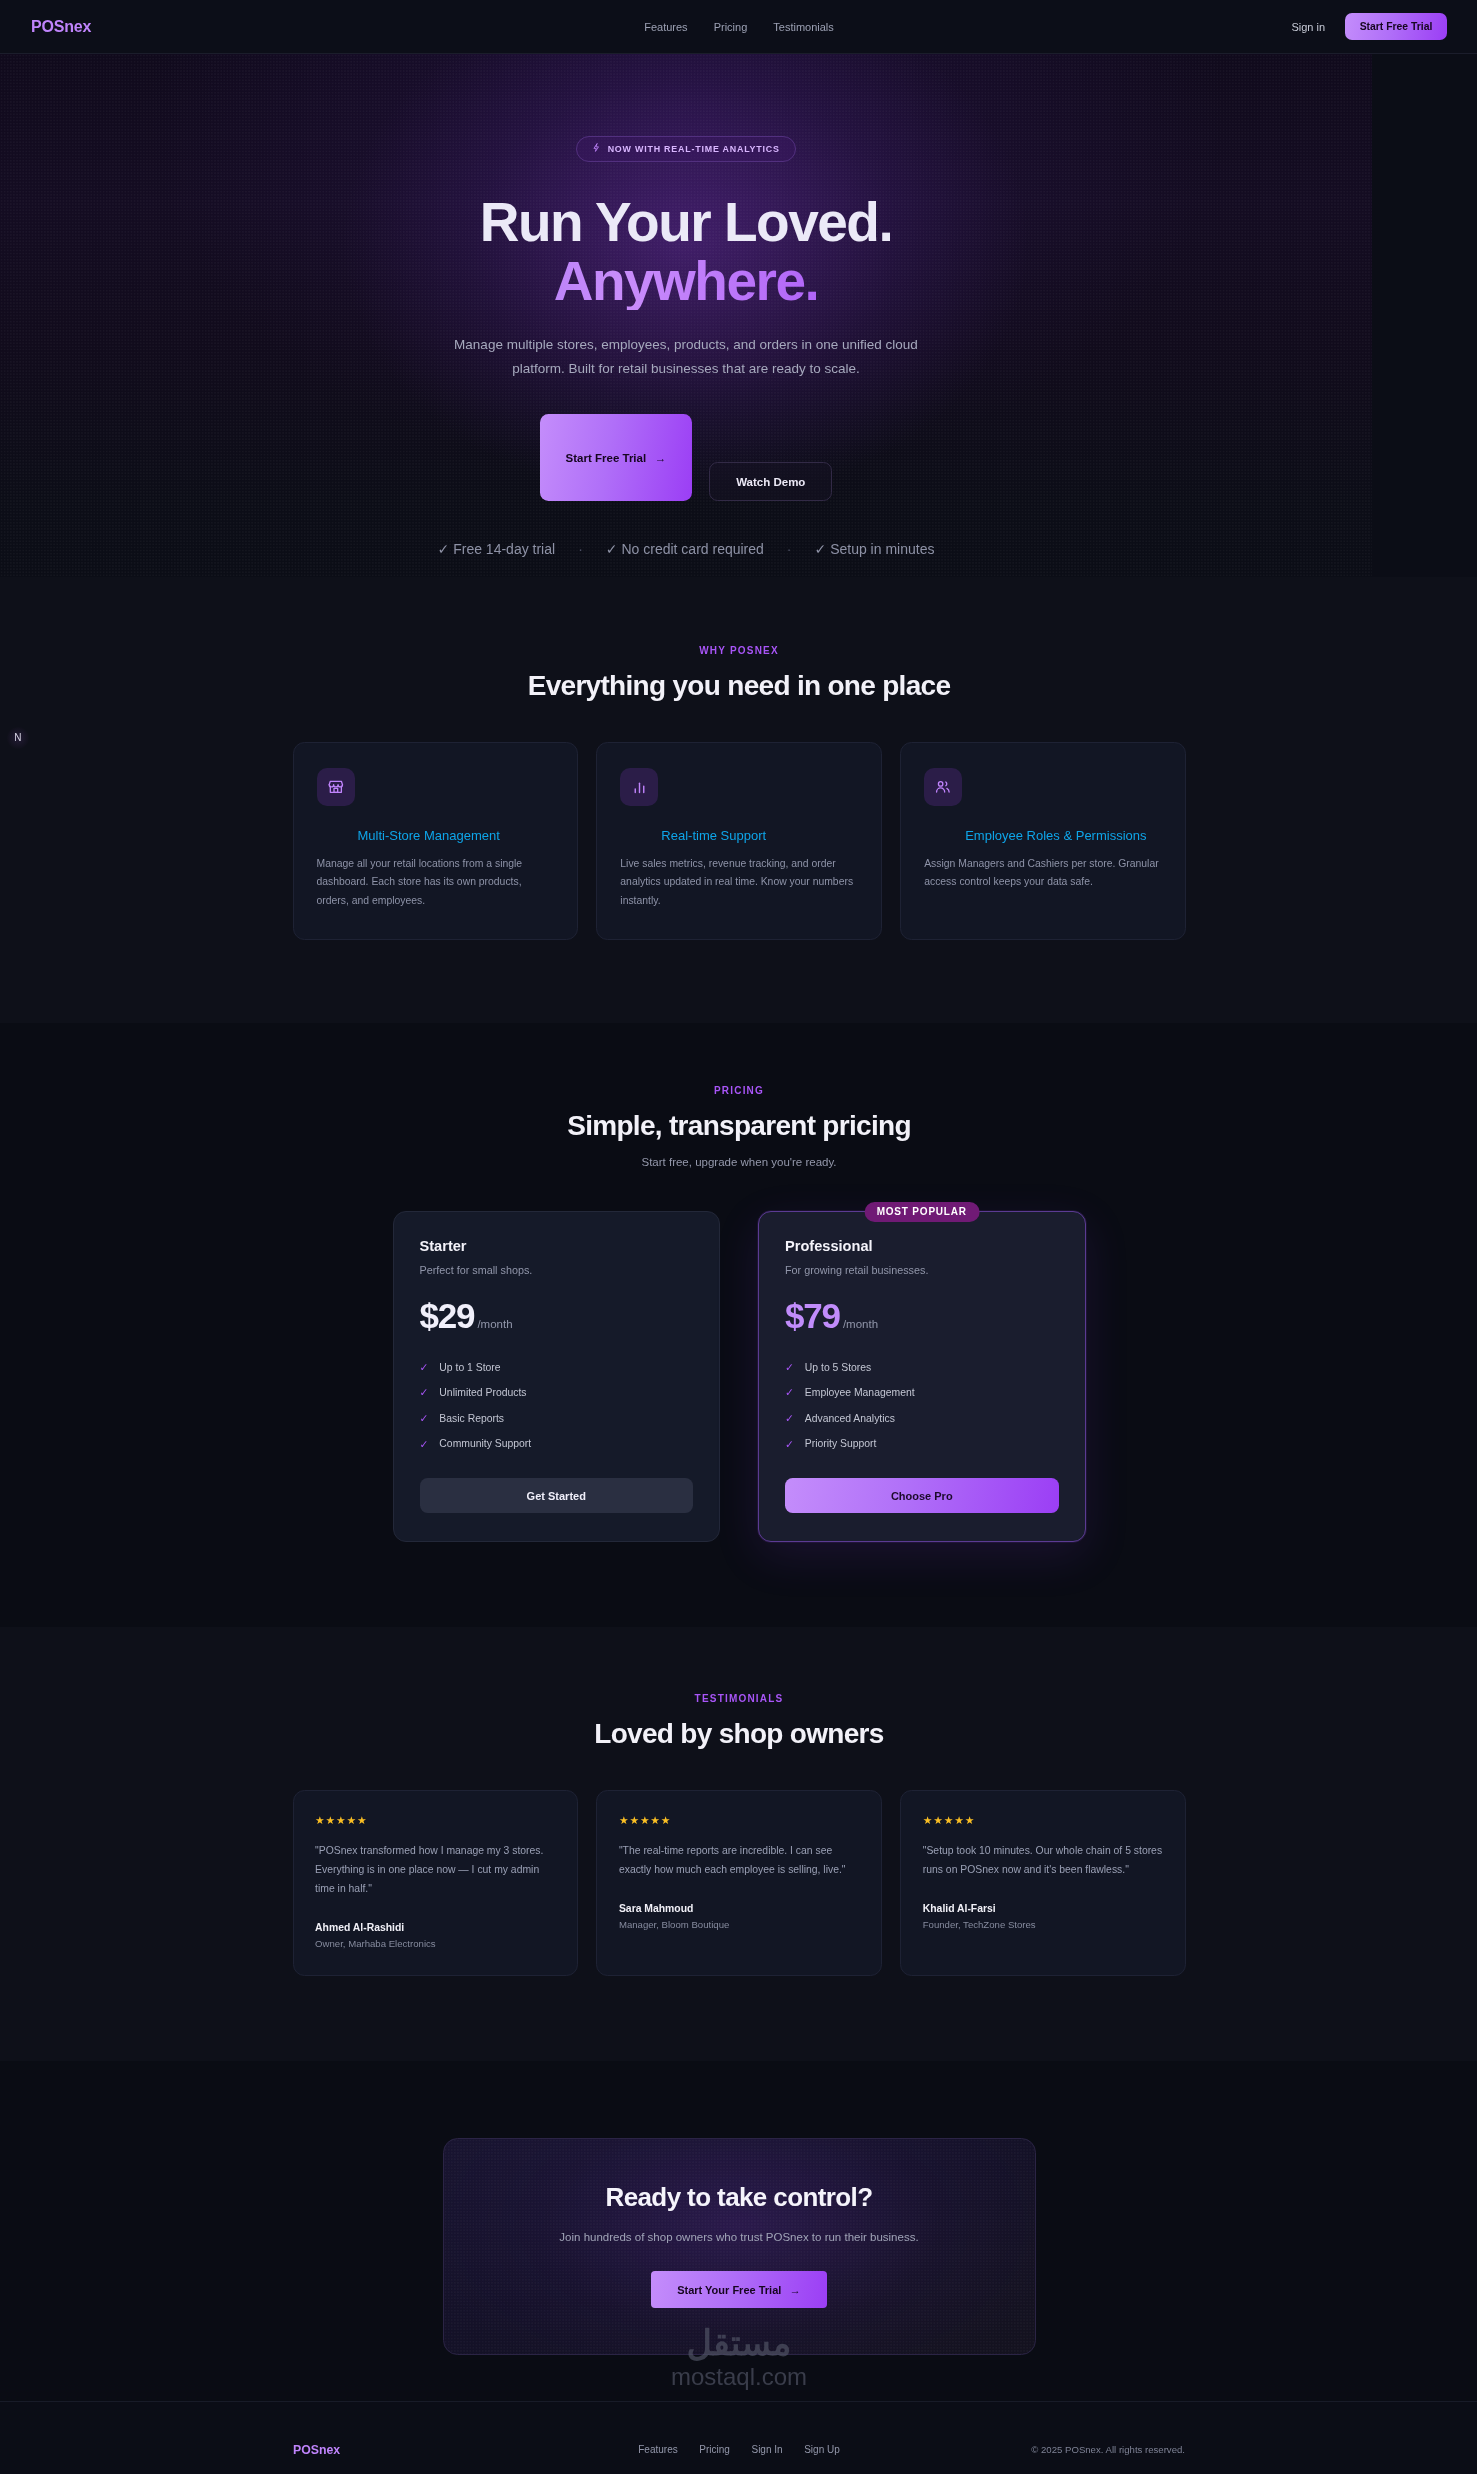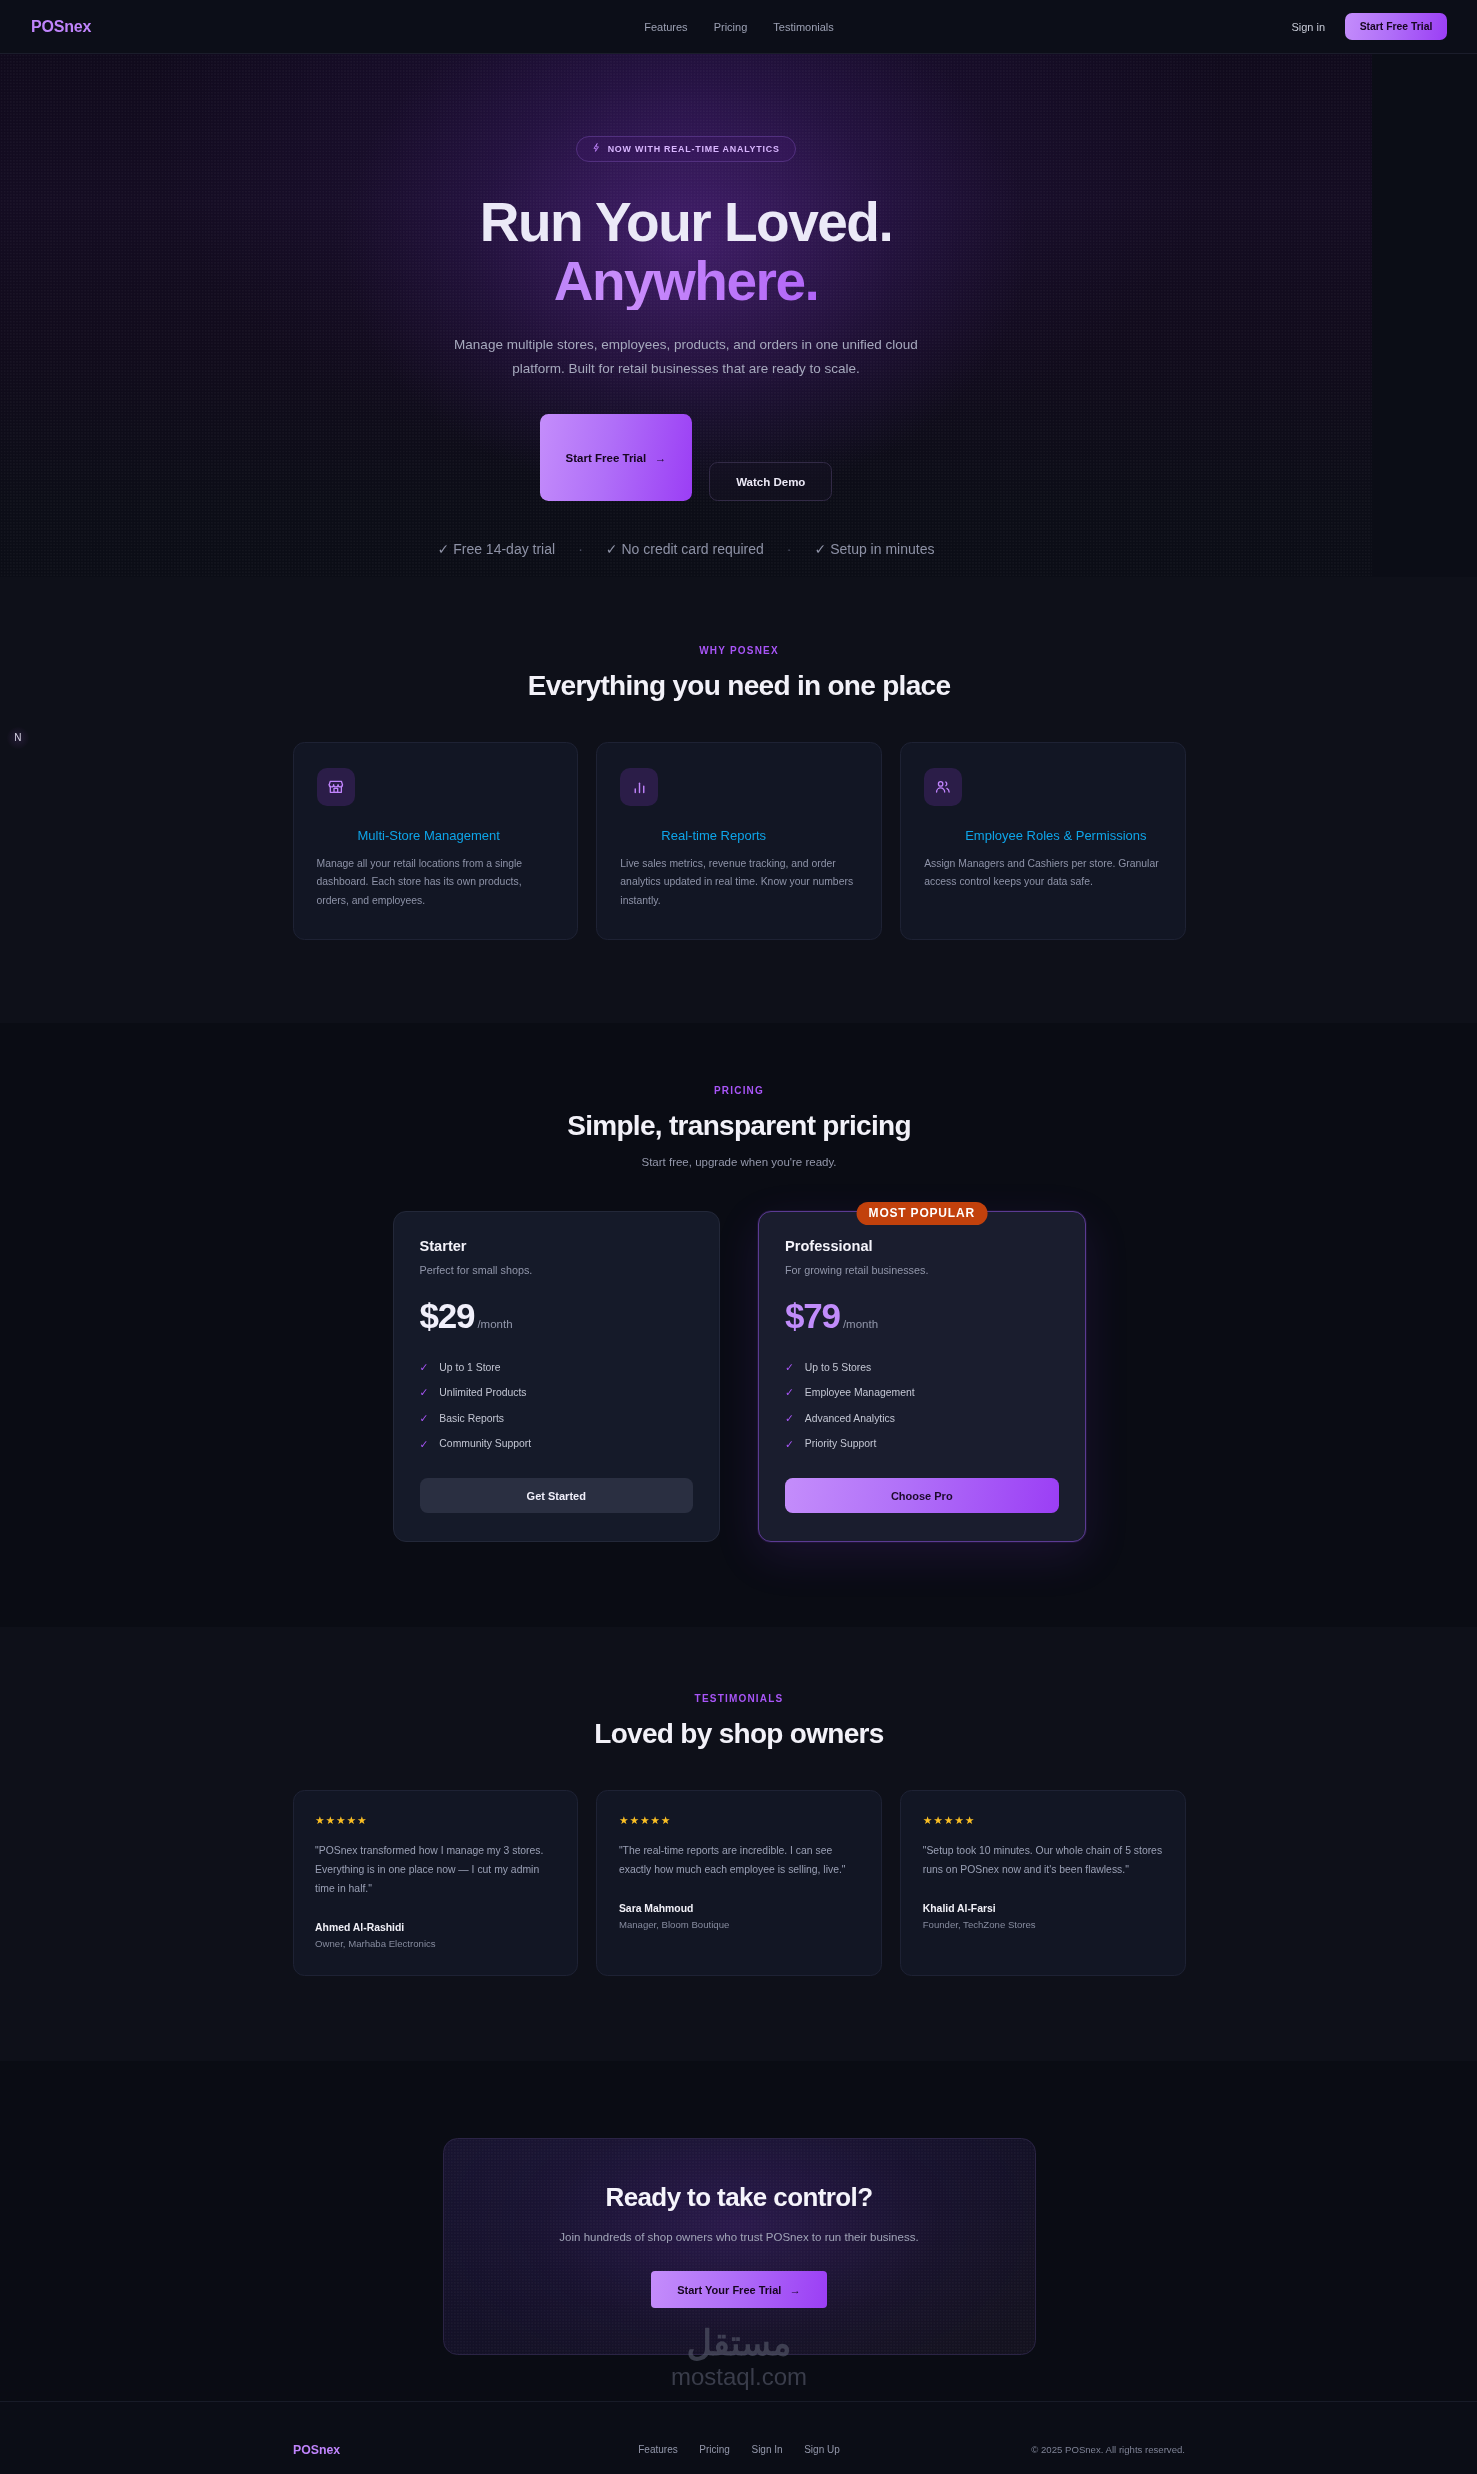--- a/index.html
+++ b/index.html
@@ -234,23 +234,23 @@
   }
   .price-card.pro {
     background: #1a1d2e;
     border: 0.8px solid #5b3b93;
     box-shadow: 0 0 0 0.8px rgba(168,85,247,0.12), 0 14px 46px rgba(120,50,210,0.14);
   }
   .pop-badge {
     position: absolute;
     top: -10.8px; left: 50%;
     transform: translateX(-50%);
-    background: #c2410c;
+    background: #701a75;
     color: #fff;
-    font-size: 12px;
+    font-size: 10px;
     font-weight: bold;
     letter-spacing: 0.8px;
     padding: 4.6px 12.3px;
     border-radius: 769px;
     white-space: nowrap;
   }
   .plan-name { font-size: 14.6px; font-weight: bold; color: #f4f3fa; }
   .plan-desc { margin-top: 9.2px; font-size: 10.8px; color: #9196aa; }
   .plan-price {
     margin-top: 20px;
@@ -466,21 +466,21 @@
     </div>
 
     <div class="feature-card">
       <div class="feature-icon">
         <svg width="17" height="17" viewBox="0 0 24 24" fill="none" stroke="currentColor" stroke-width="2" stroke-linecap="round">
             <line x1="6" y1="14" x2="6" y2="19"></line>
             <line x1="12" y1="6" x2="12" y2="19"></line>
             <line x1="18" y1="10" x2="18" y2="19"></line>
           </svg>
       </div>
-      <div class="feature-title">Real-time Reports</div>
+      <div class="feature-title">Real-time Support</div>
       <div class="feature-desc">Live sales metrics, revenue tracking, and order analytics updated in real time. Know your numbers instantly.</div>
     </div>
 
     <div class="feature-card">
       <div class="feature-icon">
         <svg width="17.7" height="17.7" viewBox="0 0 24 24" fill="none" stroke="currentColor" stroke-width="1.8" stroke-linecap="round" stroke-linejoin="round">
             <circle cx="9" cy="8" r="3"></circle>
             <path d="M3.5 19a5.5 5.5 0 0 1 11 0"></path>
             <path d="M16 5.5a3 3 0 0 1 0 5"></path>
             <path d="M17.5 14.2a5.5 5.5 0 0 1 3 4.8"></path>

